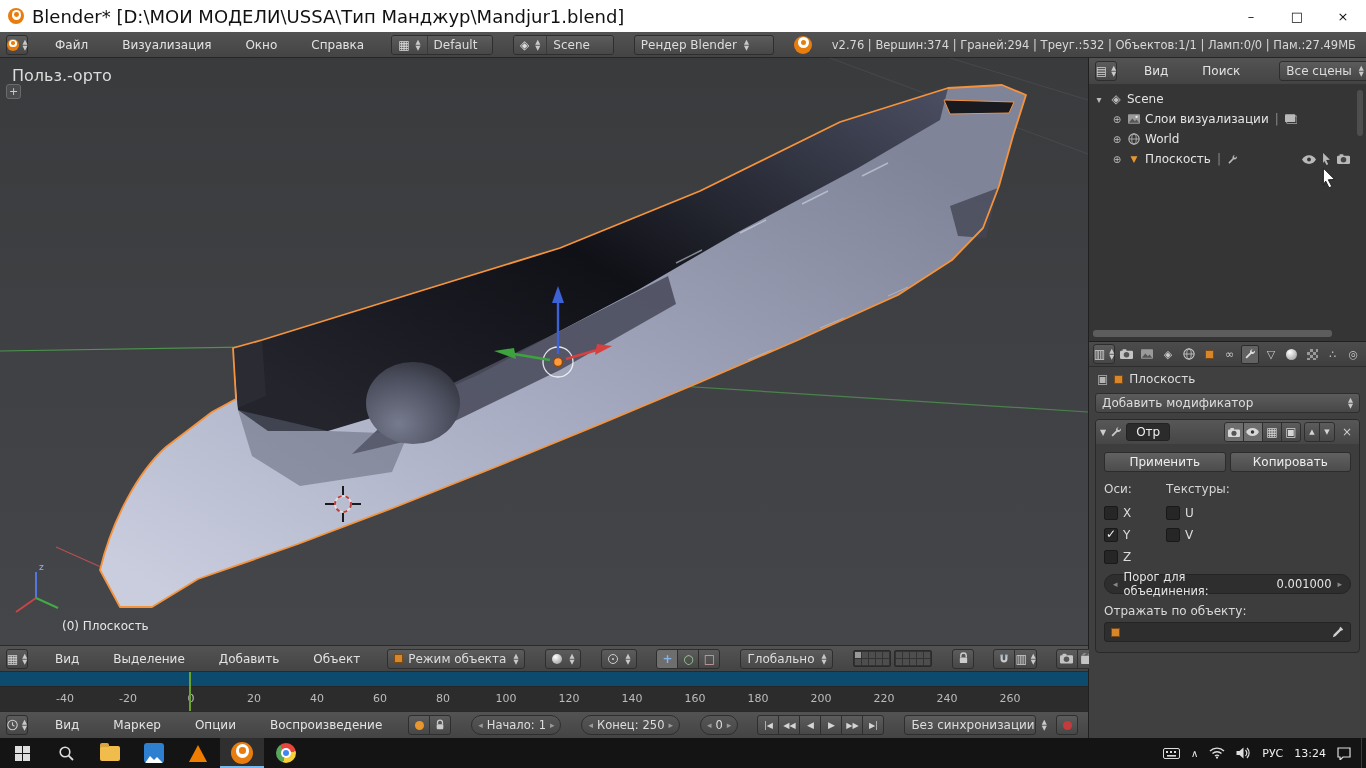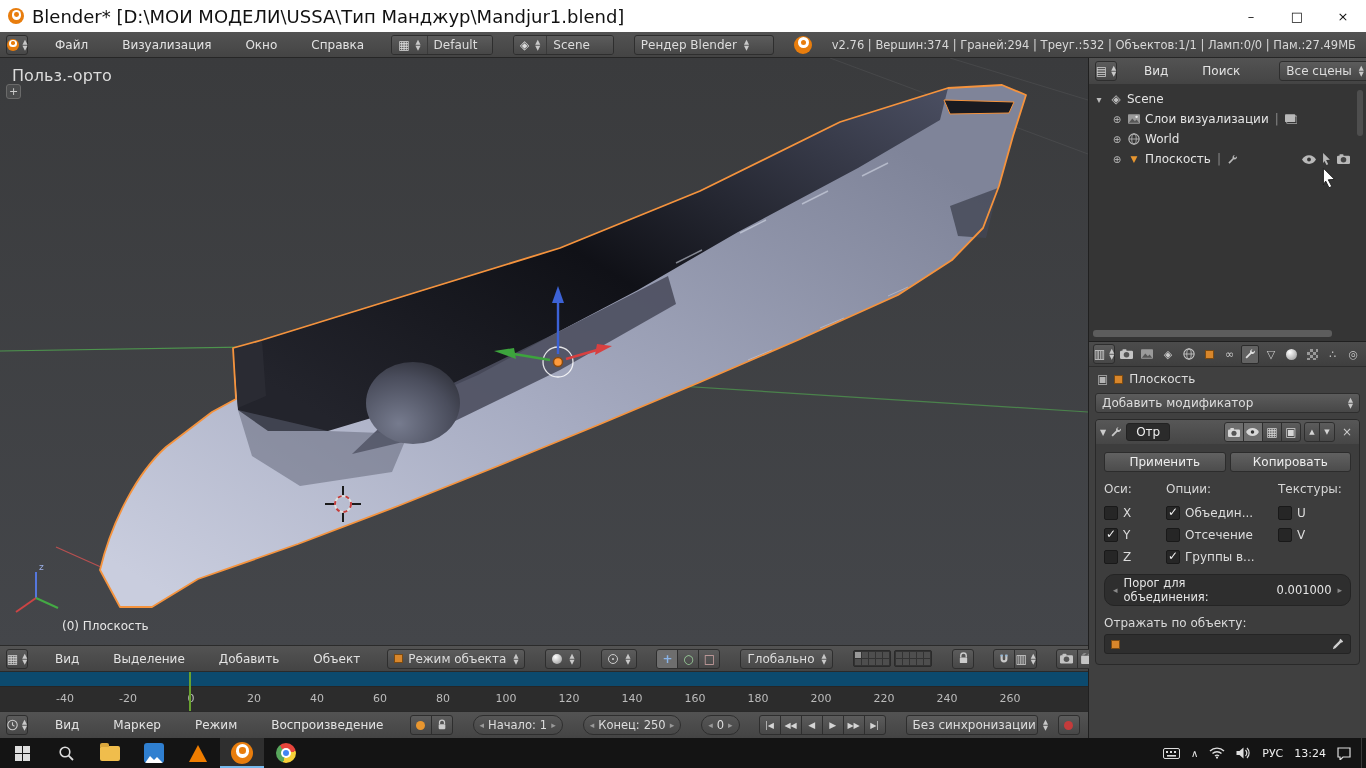--- a/index.html
+++ b/index.html
@@ -102,21 +102,21 @@
   .mod-name{background:#2b2b2b;border:1px solid #222;border-radius:3px;padding:0 9px;height:18px;display:flex;align-items:center;color:#eee}
   .mod-body{padding:8px 8px 10px}
   .btn-row{display:flex;gap:4px;margin-bottom:10px}
   .btn-row .btn{flex:1}
   .cols{display:flex;margin-bottom:6px}
   .col-axes{width:62px}.col-opts{width:112px}.col-tex{flex:1}
   .col-title{color:#d6d6d6;margin-bottom:6px}
   .check-row{display:flex;align-items:center;gap:5px;height:22px;color:#ddd}
   .checkbox{width:14px;height:14px;background:#262626;border:1px solid #191919;border-radius:2px;position:relative;flex:none}
   .checkbox.checked::after{content:"✓";position:absolute;left:1px;top:-2px;color:#f2f2f2;font-size:12px}
-  .slider{height:32px;background:#2e2e2e;border:1px solid #242424;border-radius:10px;display:flex;align-items:center;
+  .slider{height:20px;background:#2e2e2e;border:1px solid #242424;border-radius:10px;display:flex;align-items:center;
       padding:0 8px;gap:6px;color:#e5e5e5;margin:4px 0 10px;font-size:11.5px}
   .slider::before{content:"◂";color:#8a8a8a;font-size:9px}
   .slider::after{content:"▸";color:#8a8a8a;font-size:9px}
   .slider .val{margin-left:auto}
   .field-label{margin:2px 0 4px;color:#d9d9d9}
   .obj-field{height:20px;background:#2e2e2e;border:1px solid #242424;border-radius:3px;display:flex;align-items:center;padding:0 6px;gap:6px}
   .obj-field .spacer{flex:1}
 
   
   .taskbar{height:30px;background:#141414;display:flex;align-items:stretch;flex:none}
@@ -419,21 +419,21 @@
       <div class="bar tl-header">
         <span class="icon-btn">
           <svg width="12" height="12" viewBox="0 0 14 14">
               <circle cx="7" cy="7" r="6" fill="none" stroke="#ccc" stroke-width="1.4"></circle>
               <path d="M7 3.5V7l2.5 1.5" fill="none" stroke="#ccc" stroke-width="1.4"></path>
             </svg>
           <span class="ud"></span>
         </span>
         <span class="menu">Вид</span>
         <span class="menu">Маркер</span>
-        <span class="menu">Режим</span>
+        <span class="menu">Опции</span>
         <span class="menu">Воспроизведение</span>
         <span class="group">
           <span class="icon-btn">
               <span style="width:9px;height:9px;border-radius:50%;background:#e8962f;display:inline-block"></span>
             </span>
           <span class="icon-btn">
             <svg width="10" height="12" viewBox="0 0 12 14">
                 <path d="M3 6V4a3 3 0 0 1 6 0v2" fill="none" stroke="#ccc" stroke-width="1.5"></path>
                 <rect x="2" y="6" width="8" height="6" rx="1" fill="#ccc"></rect>
               </svg>
@@ -674,35 +674,20 @@
                   <span class="checkbox"></span>
                   <span>X</span>
                 </div>
                 <div class="check-row">
                   <span class="checkbox checked"></span>
                   <span>Y</span>
                 </div>
                 <div class="check-row">
                   <span class="checkbox"></span>
                   <span>Z</span>
-                </div>
-              </div>
-              <div class="col-opts">
-                <div class="col-title">Опции:</div>
-                <div class="check-row">
-                  <span class="checkbox checked"></span>
-                  <span>Объедин...</span>
-                </div>
-                <div class="check-row">
-                  <span class="checkbox"></span>
-                  <span>Отсечение</span>
-                </div>
-                <div class="check-row">
-                  <span class="checkbox checked"></span>
-                  <span>Группы в...</span>
                 </div>
               </div>
               <div class="col-tex">
                 <div class="col-title">Текстуры:</div>
                 <div class="check-row">
                   <span class="checkbox"></span>
                   <span>U</span>
                 </div>
                 <div class="check-row">
                   <span class="checkbox"></span>

